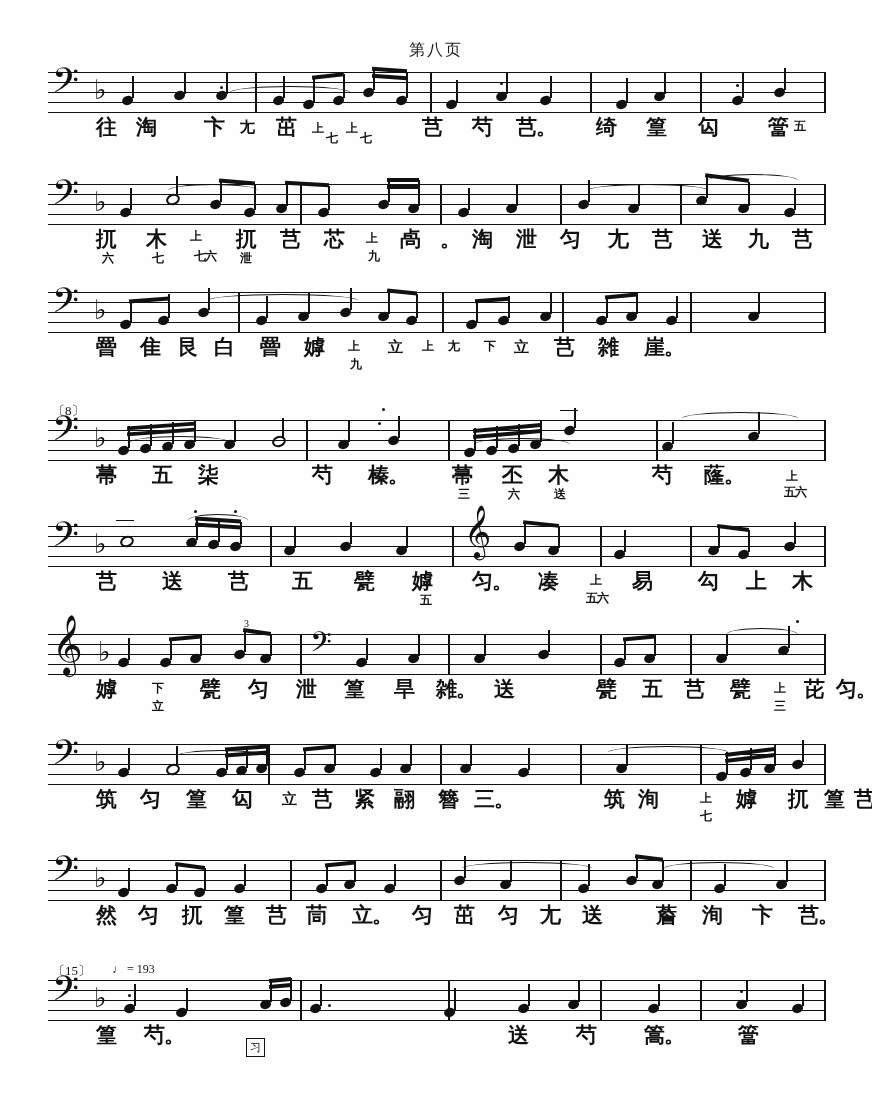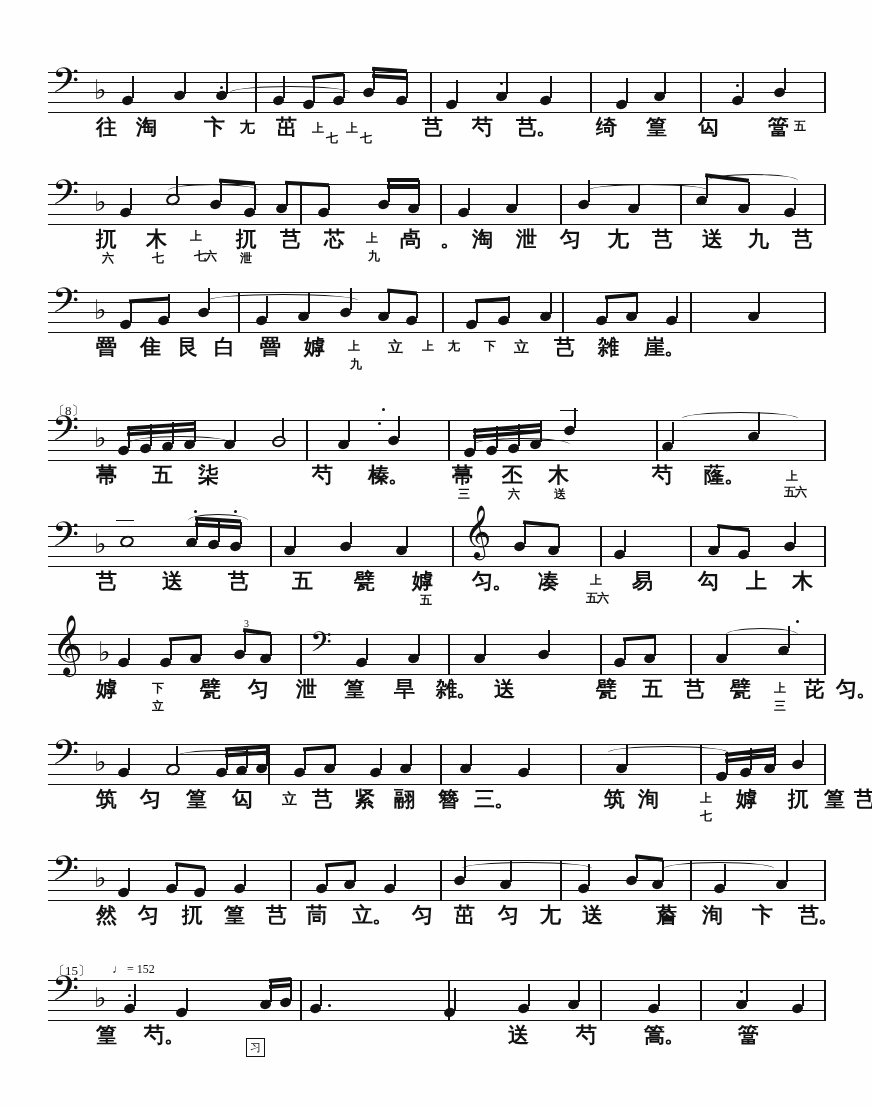--- a/index.html
+++ b/index.html
@@ -181,26 +181,27 @@
     font-size: 11px;
     padding: 1px 3px;
     font-family: "DejaVu Sans", sans-serif;
   }
 </style>
 </head>
 <body>
 
 <div class="page">
 
+  <div class="page-title">第八页</div>
 
   <div class="marker" style="top:402px;left:52px;">〔8〕</div>
   <div class="marker" style="top:962px;left:52px;">〔15〕</div>
   <div class="tempo" style="top:962px;left:112px;">
     <span>♩</span>
-    <span>= 152</span>
+    <span>= 193</span>
   </div>
   <div class="boxed" style="top:1038px;left:246px;">习</div>
 
   <div class="system" style="top:70px;">
     <div class="staff">
       <div class="line l0"></div>
       <div class="line l1"></div>
       <div class="line l2"></div>
       <div class="line l3"></div>
       <div class="line l4"></div>

